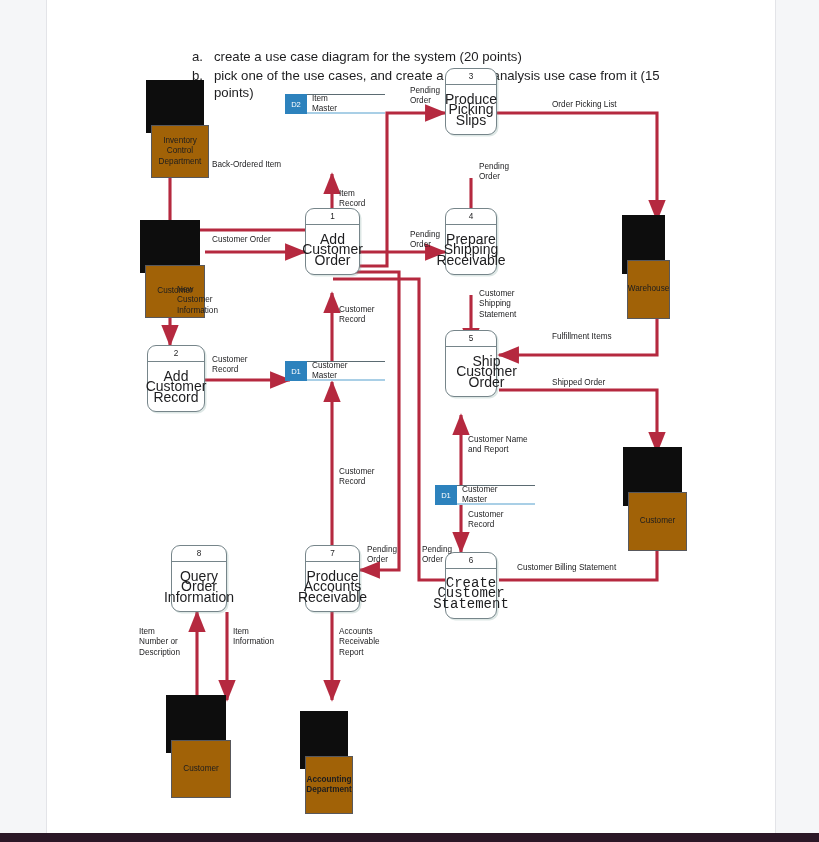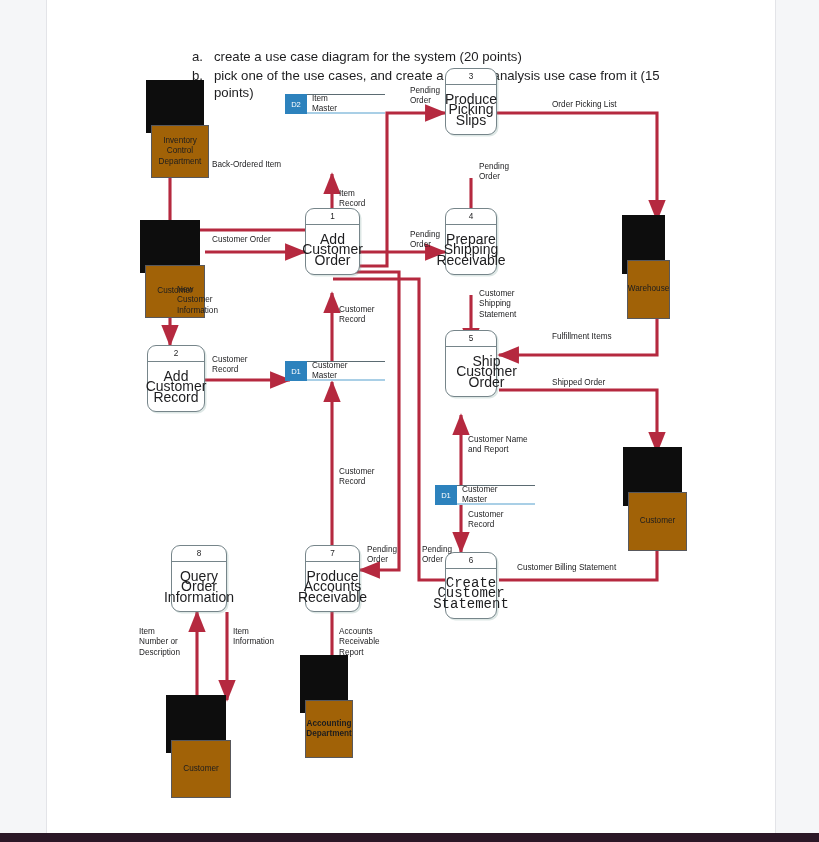--- a/index.html
+++ b/index.html
@@ -250,21 +250,21 @@
       <div class="node entity" style="left:581px; top:452px; width:59px; height:59px;">
         <div class="shadow"></div>
         <div class="face" style="white-space: pre-line;">Customer</div>
       </div>
 
       <div class="node entity" style="left:124px; top:700px; width:60px; height:58px;">
         <div class="shadow"></div>
         <div class="face" style="white-space: pre-line;">Customer</div>
       </div>
 
-      <div class="node entity" style="left:258px; top:660px; width:48px; height:58px;font-weight:bold;">
+      <div class="node entity" style="left:258px; top:716px; width:48px; height:58px;font-weight:bold;">
         <div class="shadow"></div>
         <div class="face" style="white-space: pre-line;">Accounting
 Department</div>
       </div>
 
       <div class="node process" style="left:258px; top:208px; width:55px; height:67px;">
         <div class="pnum">1</div>
         <div class="pbody" style="white-space: pre-line;">Add
 Customer
 Order</div>

